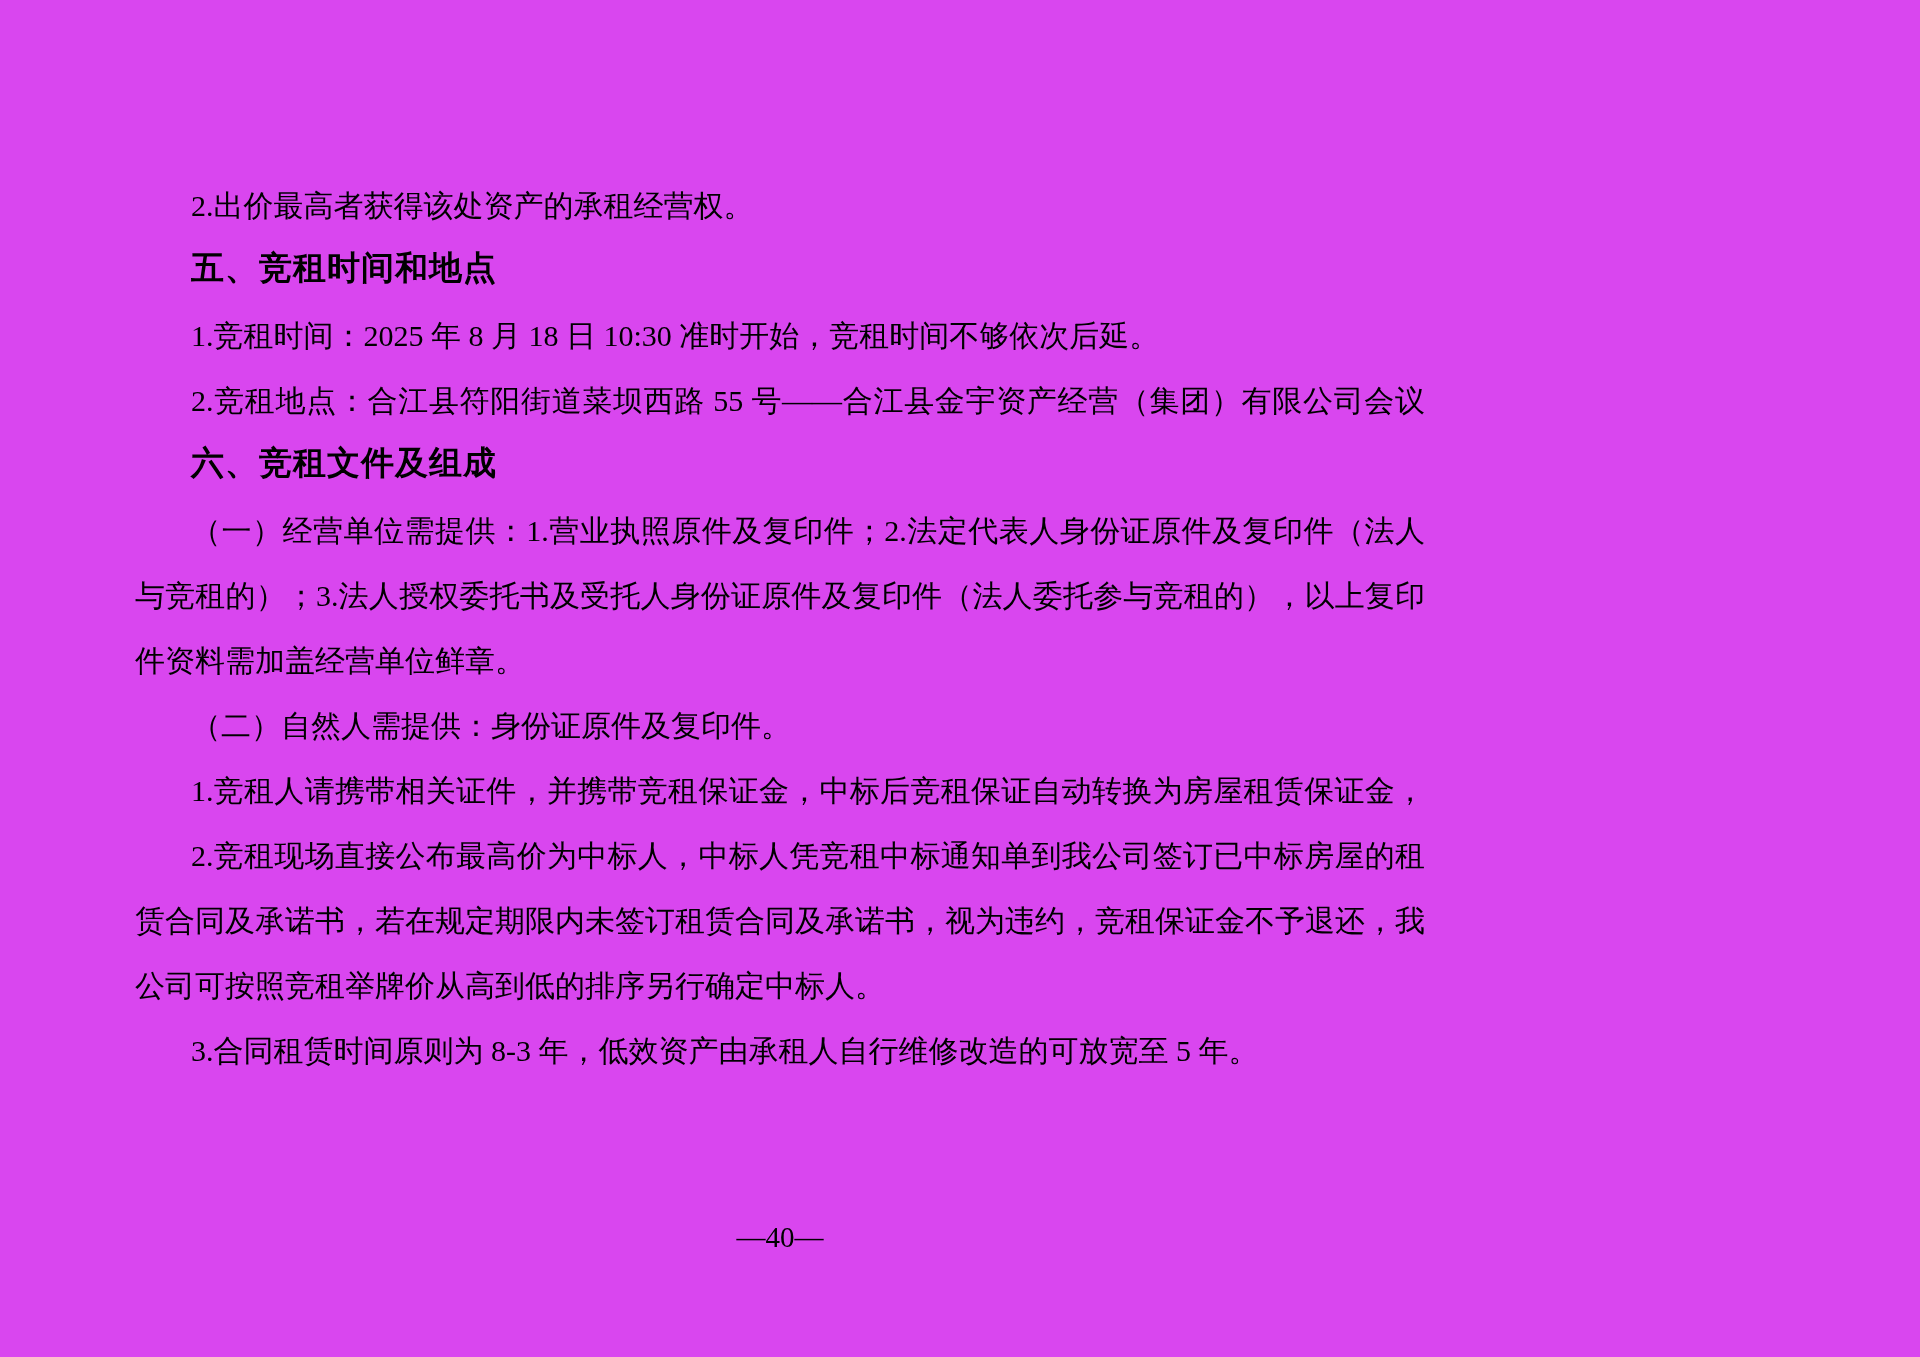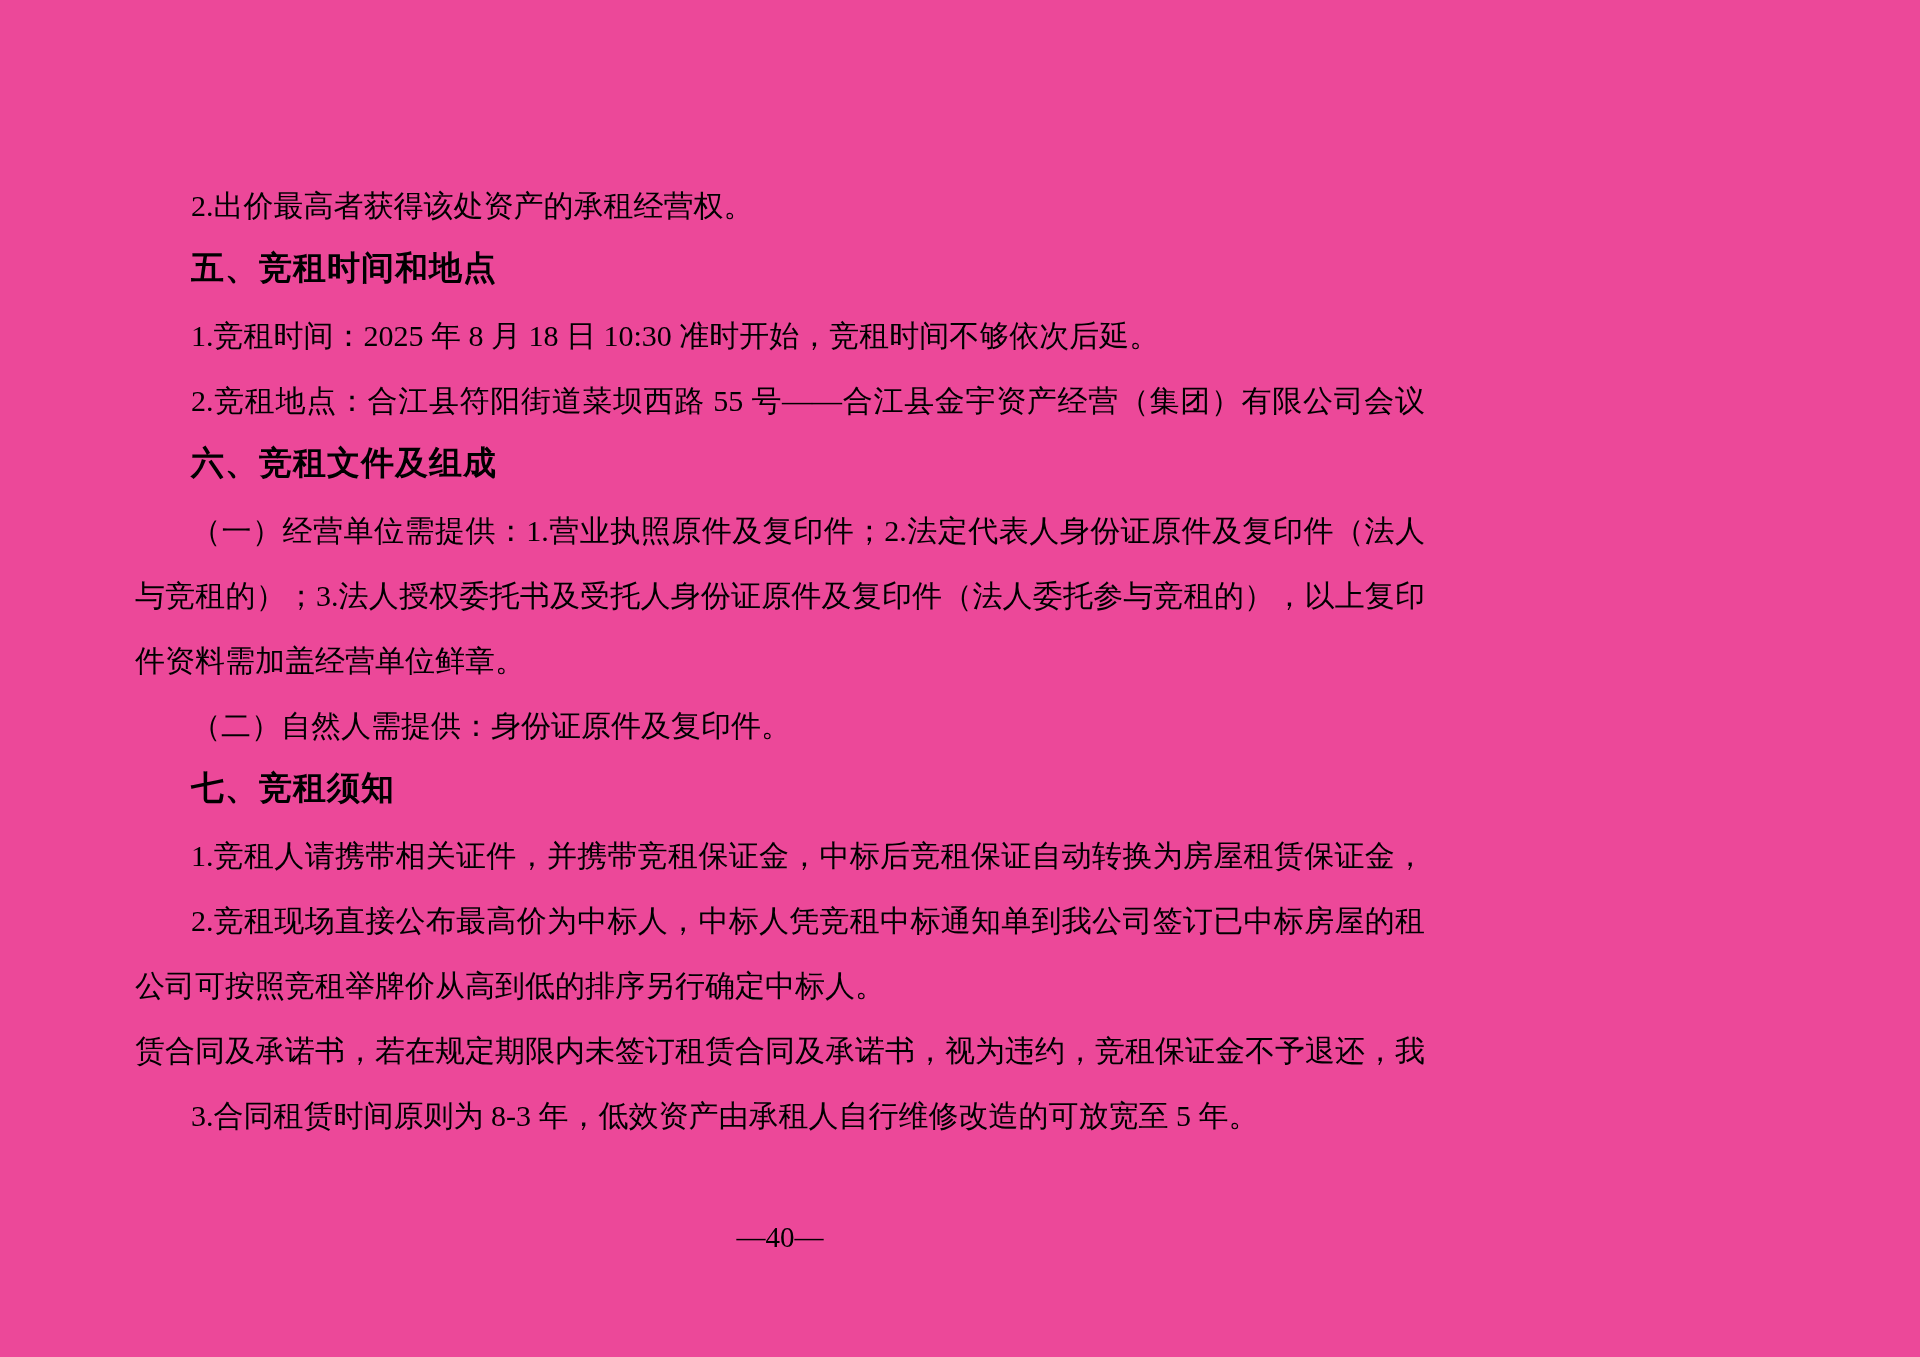--- a/index.html
+++ b/index.html
@@ -4,21 +4,21 @@
 <style>
   html, body {
     margin: 0;
     padding: 0;
     background: #ffffff;
   }
   .page {
     position: relative;
     width: 1920px;
     height: 1357px;
-    background: #ec4899;
+    background: #d946ef;
     overflow: hidden;
     color: #000000;
   }
   .content {
     position: absolute;
     left: 135px;
     top: 173px;
     width: 1290px;
   }
   .line {
@@ -64,22 +64,21 @@
   <div class="content">
     <div class="line body indent">2.出价最高者获得该处资产的承租经营权。</div>
     <div class="line heading indent">五、竞租时间和地点</div>
     <div class="line body indent">1.竞租时间：2025 年 8 月 18 日 10:30 准时开始，竞租时间不够依次后延。</div>
     <div class="line body indent justify">2.竞租地点：合江县符阳街道菜坝西路 55 号——合江县金宇资产经营（集团）有限公司会议室</div>
     <div class="line heading indent">六、竞租文件及组成</div>
     <div class="line body indent justify">（一）经营单位需提供：1.营业执照原件及复印件；2.法定代表人身份证原件及复印件（法人参</div>
     <div class="line body justify">与竞租的）；3.法人授权委托书及受托人身份证原件及复印件（法人委托参与竞租的），以上复印</div>
     <div class="line body">件资料需加盖经营单位鲜章。</div>
     <div class="line body indent">（二）自然人需提供：身份证原件及复印件。</div>
-    <div class="line heading indent">七、竞租须知</div>
     <div class="line body indent justify">1.竞租人请携带相关证件，并携带竞租保证金，中标后竞租保证自动转换为房屋租赁保证金，</div>
     <div class="line body indent justify">2.竞租现场直接公布最高价为中标人，中标人凭竞租中标通知单到我公司签订已中标房屋的租</div>
+    <div class="line body justify">赁合同及承诺书，若在规定期限内未签订租赁合同及承诺书，视为违约，竞租保证金不予退还，我</div>
     <div class="line body">公司可按照竞租举牌价从高到低的排序另行确定中标人。</div>
-    <div class="line body justify">赁合同及承诺书，若在规定期限内未签订租赁合同及承诺书，视为违约，竞租保证金不予退还，我</div>
     <div class="line body indent">3.合同租赁时间原则为 8-3 年，低效资产由承租人自行维修改造的可放宽至 5 年。</div>
   </div>
 
   <div class="footer">—40—</div>
 </div>
 
 </body></html>

